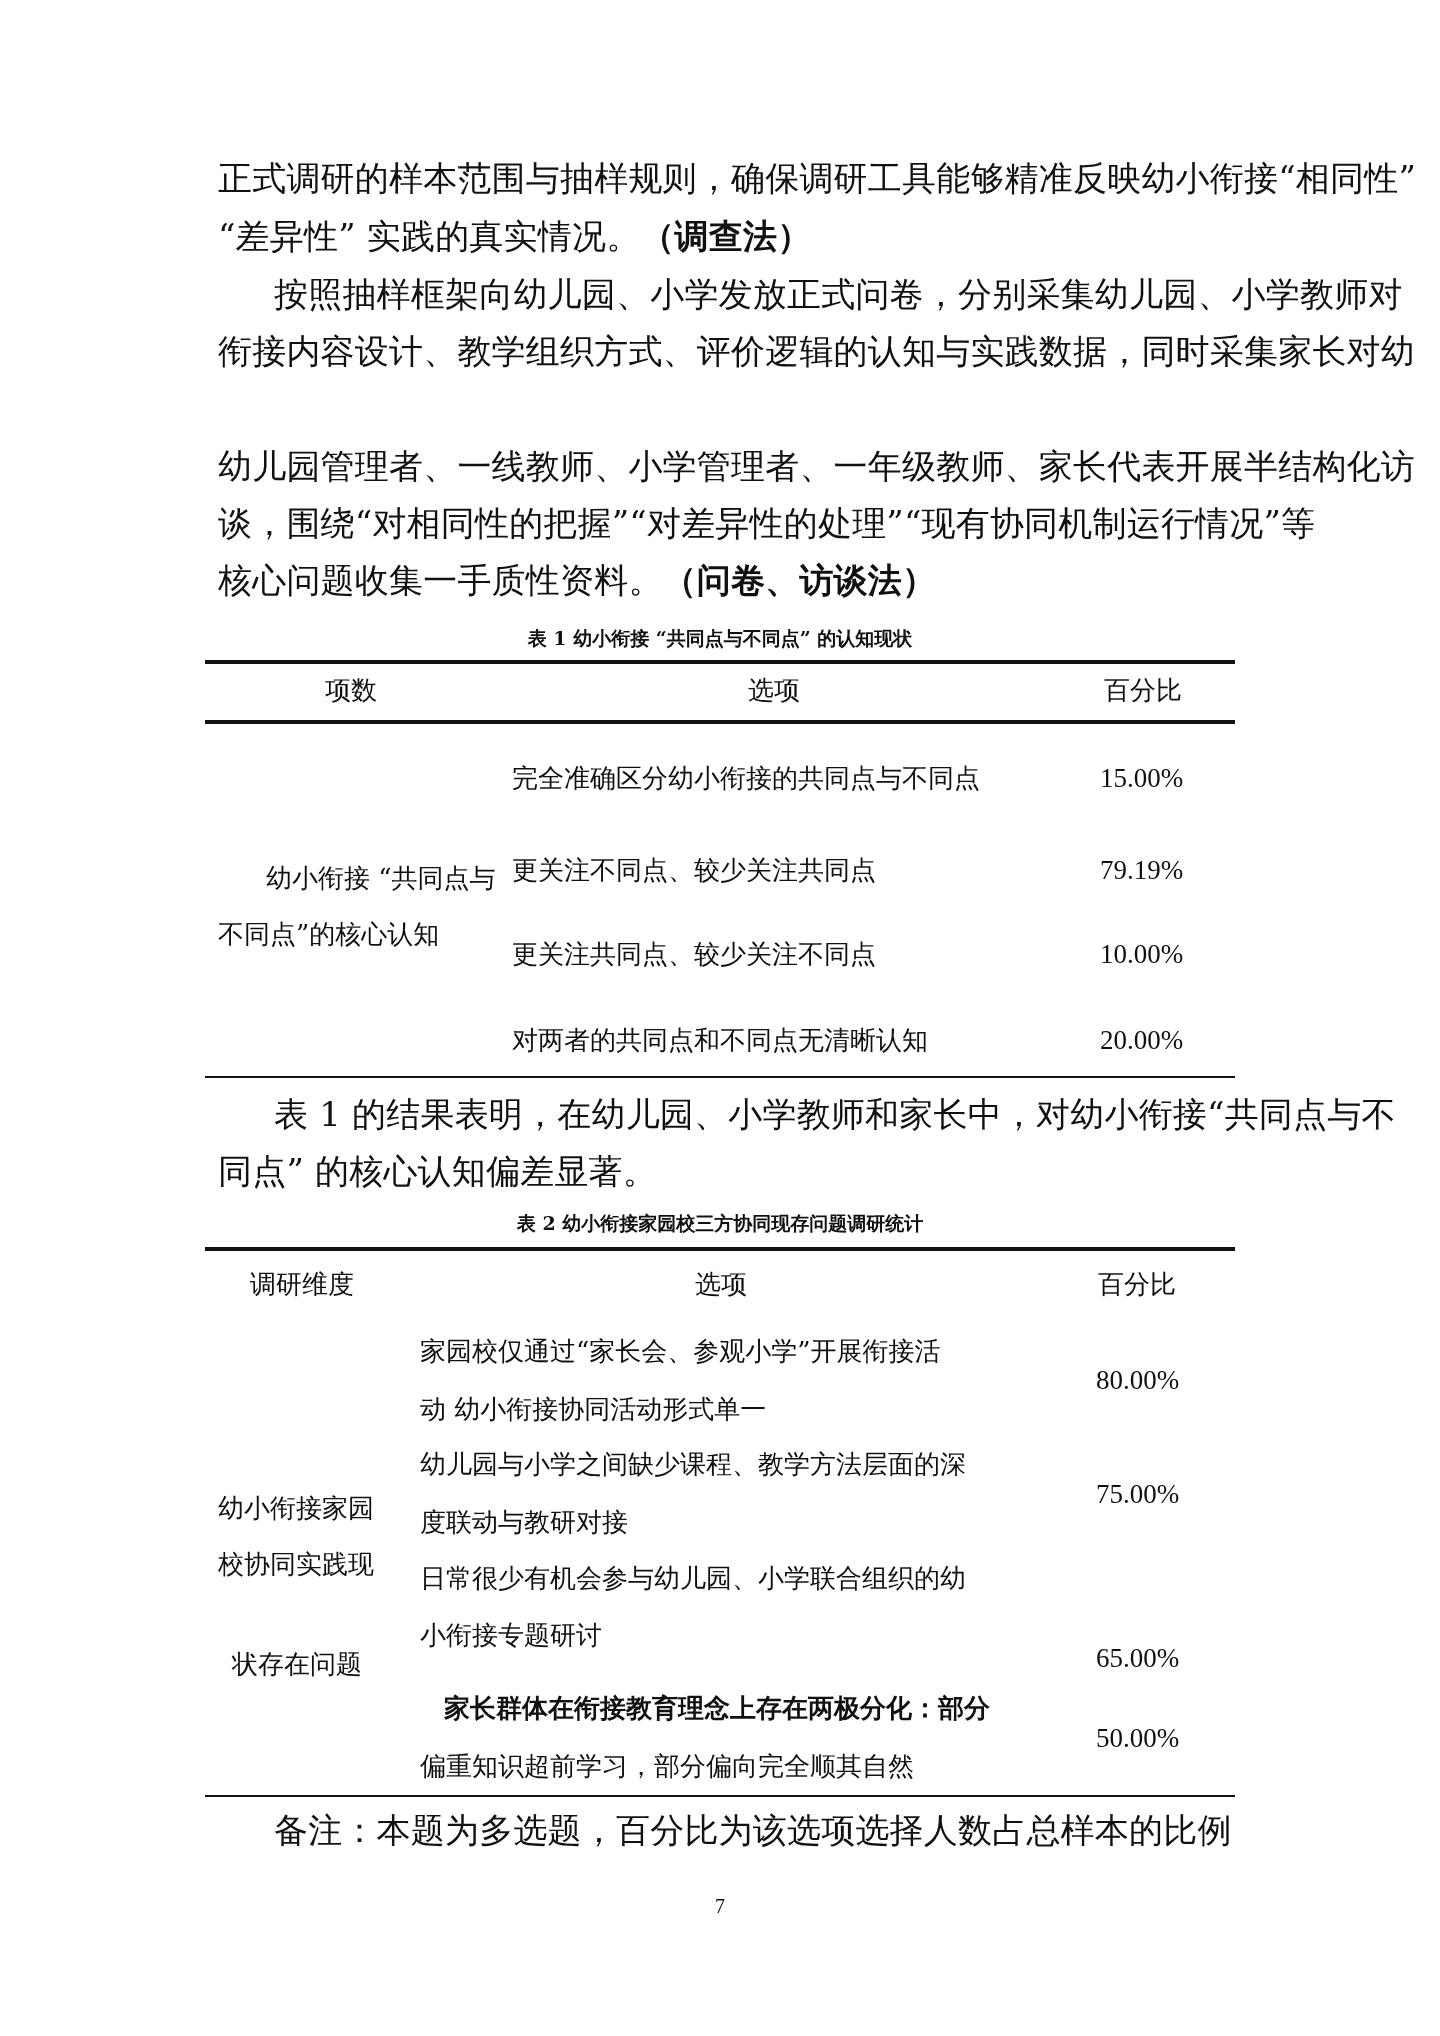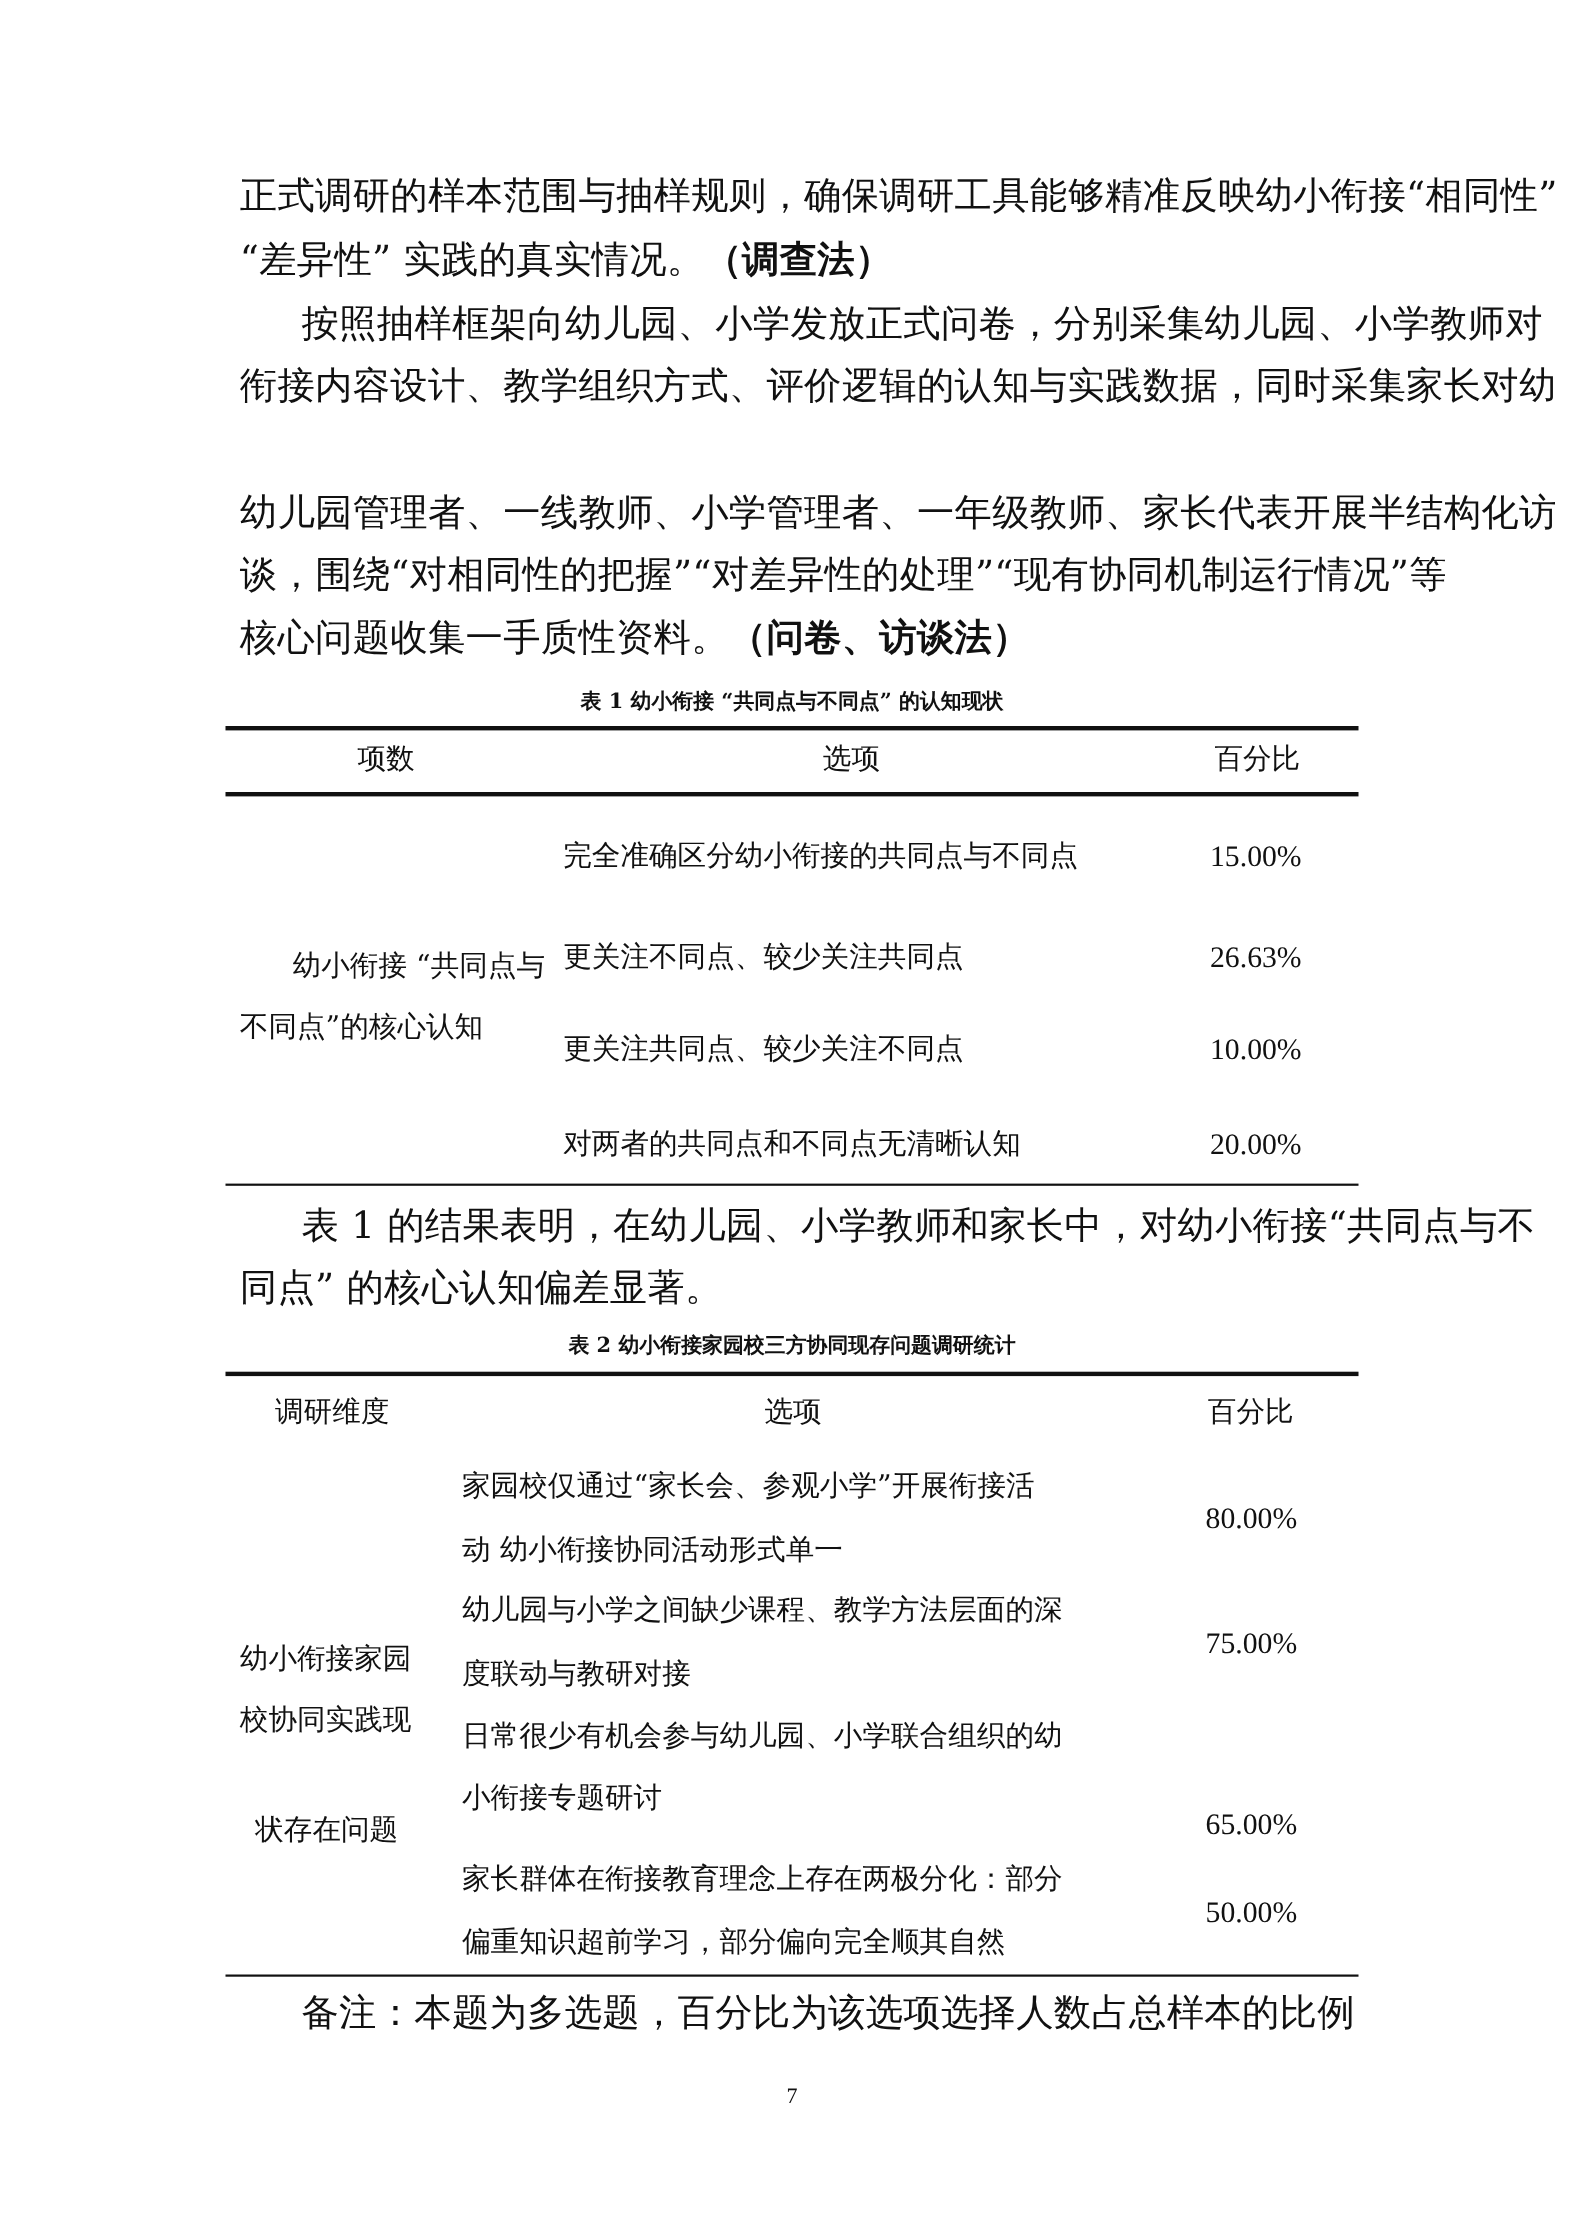--- a/index.html
+++ b/index.html
@@ -56,21 +56,21 @@
   <div class="cell" style="top:672px; left:748px;">选项</div>
   <div class="cell" style="top:672px; left:1104px;">百分比</div>
   <div class="rule thick" style="top:720px;"></div>
 
   <div class="cell" style="top:860px; left:218px;margin-left:48px;">幼小衔接 “共同点与</div>
   <div class="cell" style="top:916px; left:218px;">不同点”的核心认知</div>
 
   <div class="cell" style="top:760px; left:512px;">完全准确区分幼小衔接的共同点与不同点</div>
   <div class="cell pct" style="top:760px; left:1100px;">15.00%</div>
   <div class="cell" style="top:852px; left:512px;">更关注不同点、较少关注共同点</div>
-  <div class="cell pct" style="top:852px; left:1100px;">26.63%</div>
+  <div class="cell pct" style="top:852px; left:1100px;">79.19%</div>
   <div class="cell" style="top:936px; left:512px;">更关注共同点、较少关注不同点</div>
   <div class="cell pct" style="top:936px; left:1100px;">10.00%</div>
   <div class="cell" style="top:1022px; left:512px;">对两者的共同点和不同点无清晰认知</div>
   <div class="cell pct" style="top:1022px; left:1100px;">20.00%</div>
 
   <div class="rule thin" style="top:1076px;"></div>
 
   <div class="para-line indent" style="top:1096px;">表 1 的结果表明，在幼儿园、小学教师和家长中，对幼小衔接“共同点与不</div>
   <div class="para-line" style="top:1153px;">同点”  的核心认知偏差显著。</div>
 
@@ -89,21 +89,21 @@
   <div class="cell pct" style="top:1362px; left:1096px;">80.00%</div>
 
   <div class="cell" style="top:1446px; left:420px;">幼儿园与小学之间缺少课程、教学方法层面的深</div>
   <div class="cell" style="top:1504px; left:420px;">度联动与教研对接</div>
   <div class="cell pct" style="top:1476px; left:1096px;">75.00%</div>
 
   <div class="cell" style="top:1560px; left:420px;">日常很少有机会参与幼儿园、小学联合组织的幼</div>
   <div class="cell" style="top:1617px; left:420px;">小衔接专题研讨</div>
   <div class="cell pct" style="top:1640px; left:1096px;">65.00%</div>
 
-  <div class="cell" style="top:1690px; left:420px;">家长群体在衔接教育理念上存在两极分化：部分</div>
+  <div class="cell" style="top:1690px; left:444px;font-weight:bold;">家长群体在衔接教育理念上存在两极分化：部分</div>
   <div class="cell" style="top:1748px; left:420px;">偏重知识超前学习，部分偏向完全顺其自然</div>
   <div class="cell pct" style="top:1720px; left:1096px;">50.00%</div>
 
   <div class="rule thin" style="top:1795px;"></div>
 
   <div class="para-line indent" style="top:1812px;">备注：本题为多选题，百分比为该选项选择人数占总样本的比例</div>
 
   <div class="pagenum">7</div>
 </div>
 

